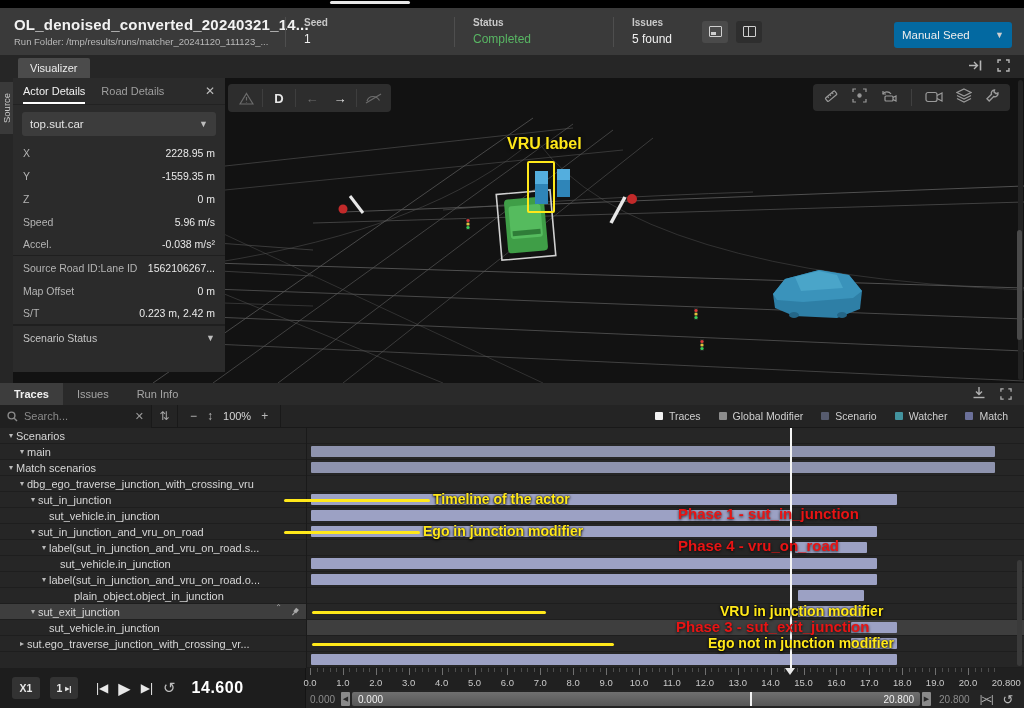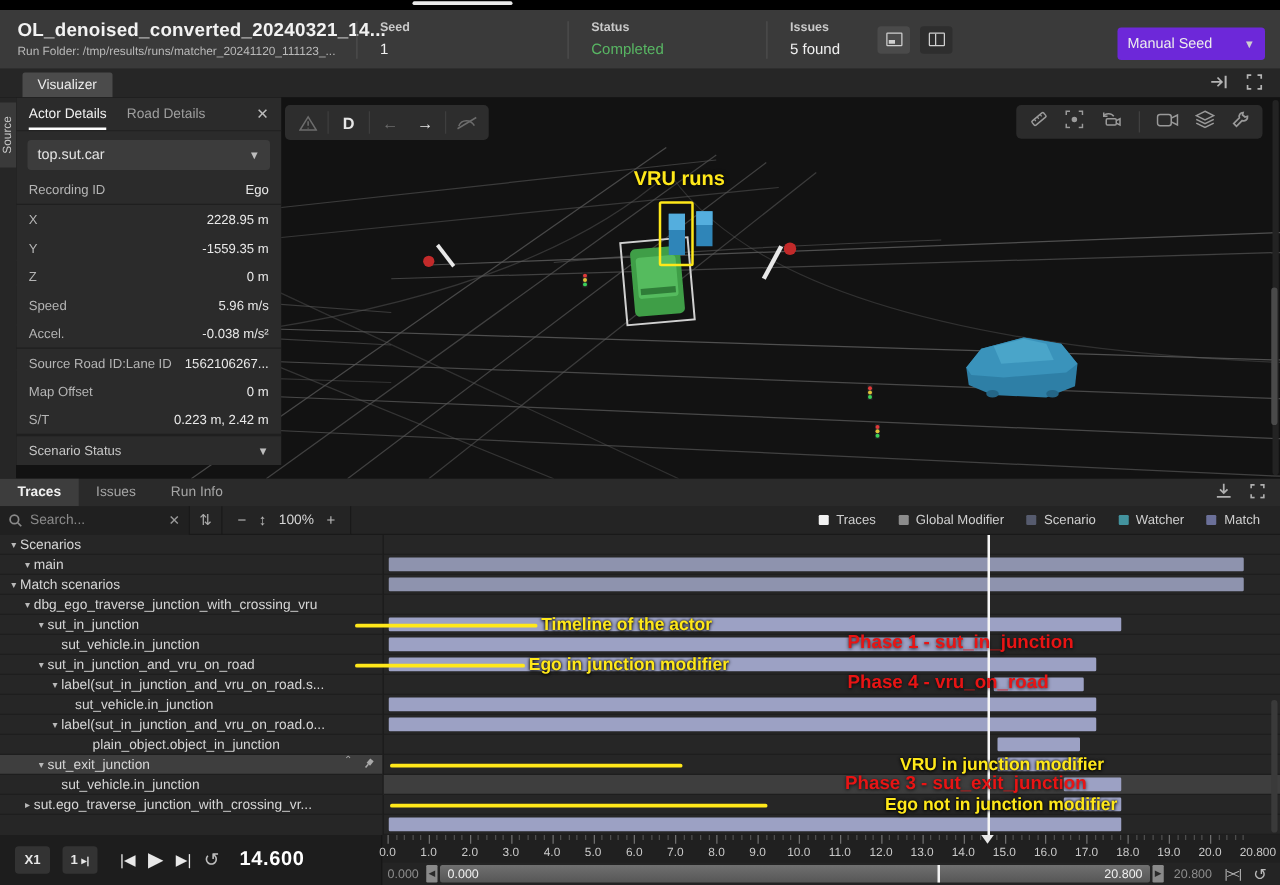--- a/index.html
+++ b/index.html
@@ -23,21 +23,21 @@
   .tb-field .val { color:#f0f0f0; font-size:12px; margin-top:4px; }
   .tb-field .val.ok { color:#58b663; }
   .tb-field.seed { width:168px; }
   .tb-field.status { width:158px; }
   .layout-btns { display:flex; gap:8px; margin-left:12px; }
   .layout-btn { width:26px; height:22px; border-radius:3px; background:#4a4a4a; display:flex; align-items:center; justify-content:center; }
   .layout-btn.dark { background:#2e2e2e; }
   .lb-glyph { width:13px; height:11px; border:1.4px solid #cfcfcf; border-radius:1px; position:relative; }
   .lb-glyph.rows::after { content:""; position:absolute; left:1px; bottom:1px; width:5px; height:3px; background:#cfcfcf; }
   .lb-glyph.cols::after { content:""; position:absolute; left:4px; top:0; width:1.4px; height:100%; background:#cfcfcf; }
-  .seed-select { position:absolute; right:12px; top:14px; width:118px; height:26px; background:#6d28d9;
+  .seed-select { position:absolute; right:12px; top:14px; width:118px; height:26px; background:#0369a1;
     border-radius:3px; color:#ededed; font-size:11.5px; display:flex; align-items:center; padding:0 8px; }
   .seed-select .chev { margin-left:auto; color:#cfcfcf; font-size:9px; }
 
   
   .viz-tabbar { position:absolute; left:0; top:55px; width:1024px; height:23px; background:#262626; }
   .viz-tab { position:absolute; left:18px; top:3px; height:20px; padding:0 12px; background:#4b4b4b;
     color:#ececec; font-size:11px; display:flex; align-items:center; border-radius:2px 2px 0 0; }
   .viz-icons { position:absolute; right:14px; top:4px; display:flex; gap:14px; }
   .viz-icons svg { display:block; }
 
@@ -278,21 +278,21 @@
         <g>
           <path d="M760,216 L772,201 L806,192 L836,197 L849,213 L847,231 L824,240 L781,238 L762,230 Z" fill="#2e7fa6"></path>
           <path d="M760,216 L772,201 L806,192 L836,197 L849,213 L840,220 L790,224 L764,222 Z" fill="#3a93bb"></path>
           <path d="M782,199 L806,193 L824,197 L830,210 L788,213 Z" fill="#4aa5c9"></path>
           <ellipse cx="781" cy="237" rx="5" ry="3" fill="#246687"></ellipse>
           <ellipse cx="829" cy="237" rx="5" ry="3" fill="#246687"></ellipse>
         </g>
       </svg>
 
       <div class="vru-box" style="left:514px; top:83px; width:28px; height:52px;"></div>
-      <div class="vru-label" style="left:494px; top:57px;">VRU runs</div>
+      <div class="vru-label" style="left:494px; top:57px;">VRU label</div>
 
       
       <div class="vp-toolbar-left">
         <div class="vptl-btn dim">
           <svg width="15" height="13" viewBox="0 0 15 13" fill="none" stroke="#6c6c6c" stroke-width="1.2">
               <path d="M7.5 1.5 L14 12 H1 Z"></path>
               <path d="M7.5 5v3.5M7.5 10.2v.5"></path>
             </svg>
         </div>
         <div class="vptl-sep"></div>
@@ -351,24 +351,20 @@
       <div class="ap-tabs">
         <div class="ap-tab active">Actor Details</div>
         <div class="ap-tab">Road Details</div>
         <div class="ap-close">✕</div>
       </div>
       <div class="ap-select">
         <span>top.sut.car</span>
         <span class="chev">▼</span>
       </div>
       <div id="actor-rows">
-          <div class="prow group-end">
-            <span class="pl">Recording ID</span>
-            <span class="pv">Ego</span>
-          </div>
           <div class="prow">
             <span class="pl">X</span>
             <span class="pv">2228.95 m</span>
           </div>
           <div class="prow">
             <span class="pl">Y</span>
             <span class="pv">-1559.35 m</span>
           </div>
           <div class="prow">
             <span class="pl">Z</span>

